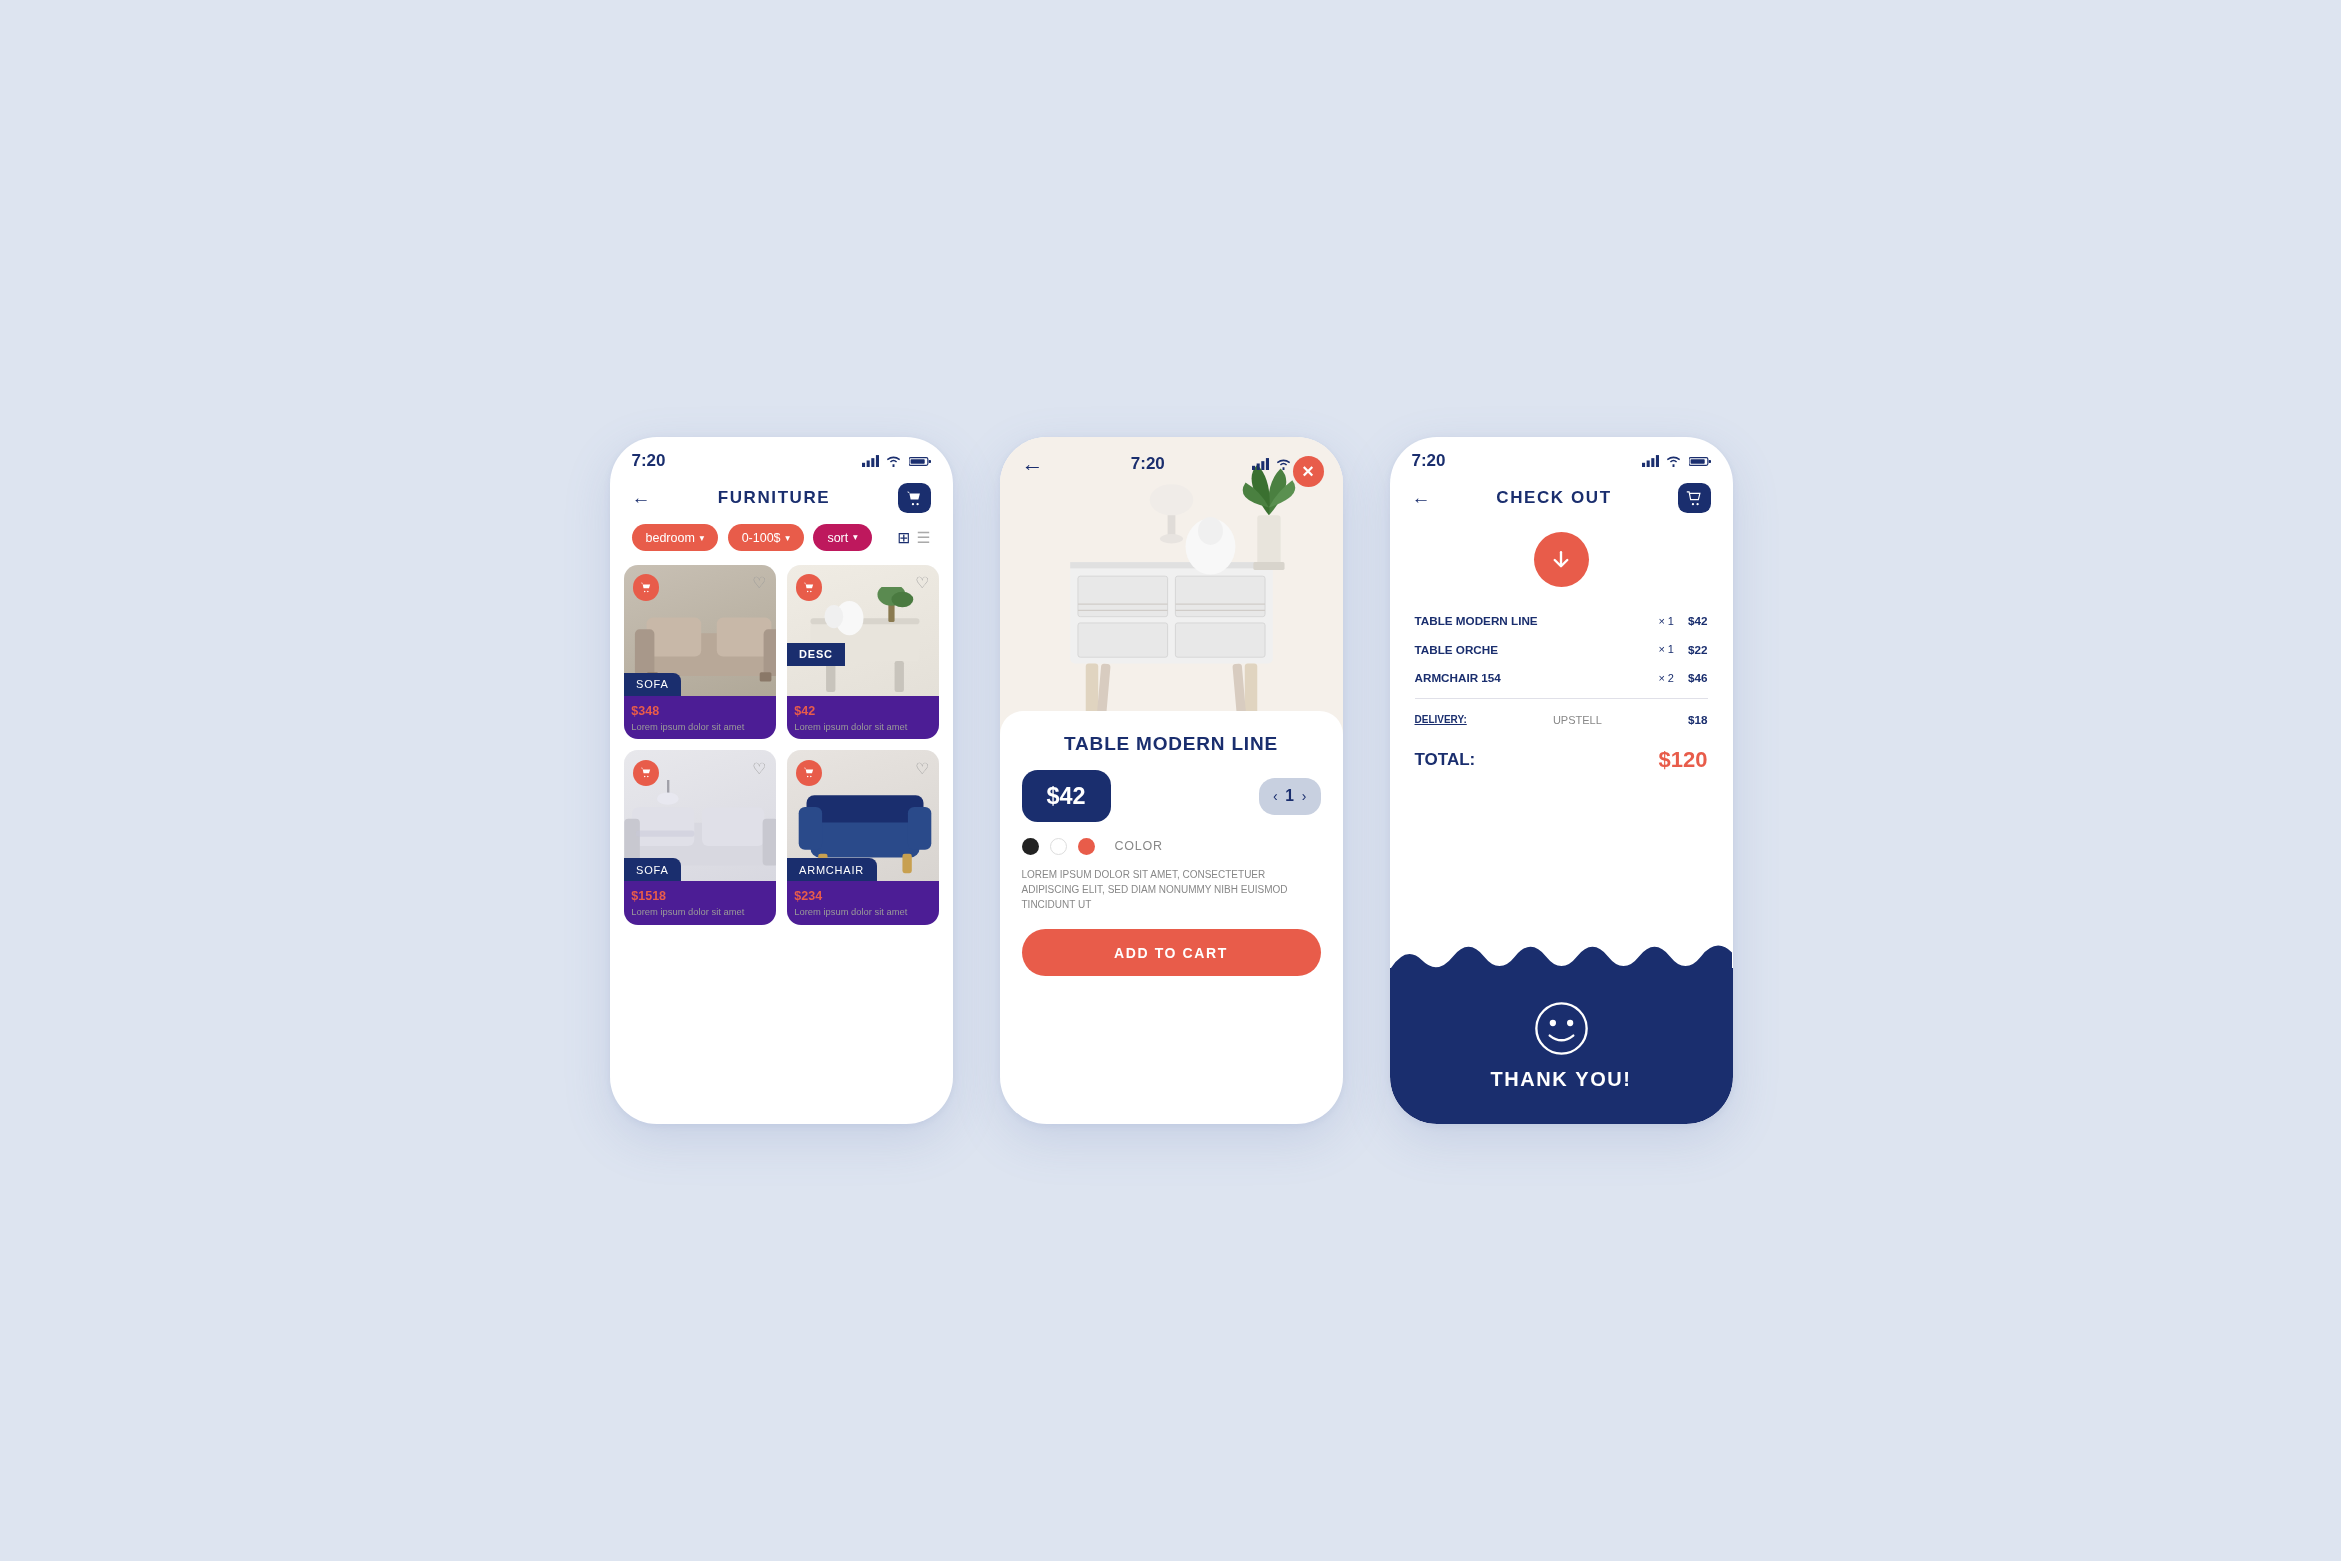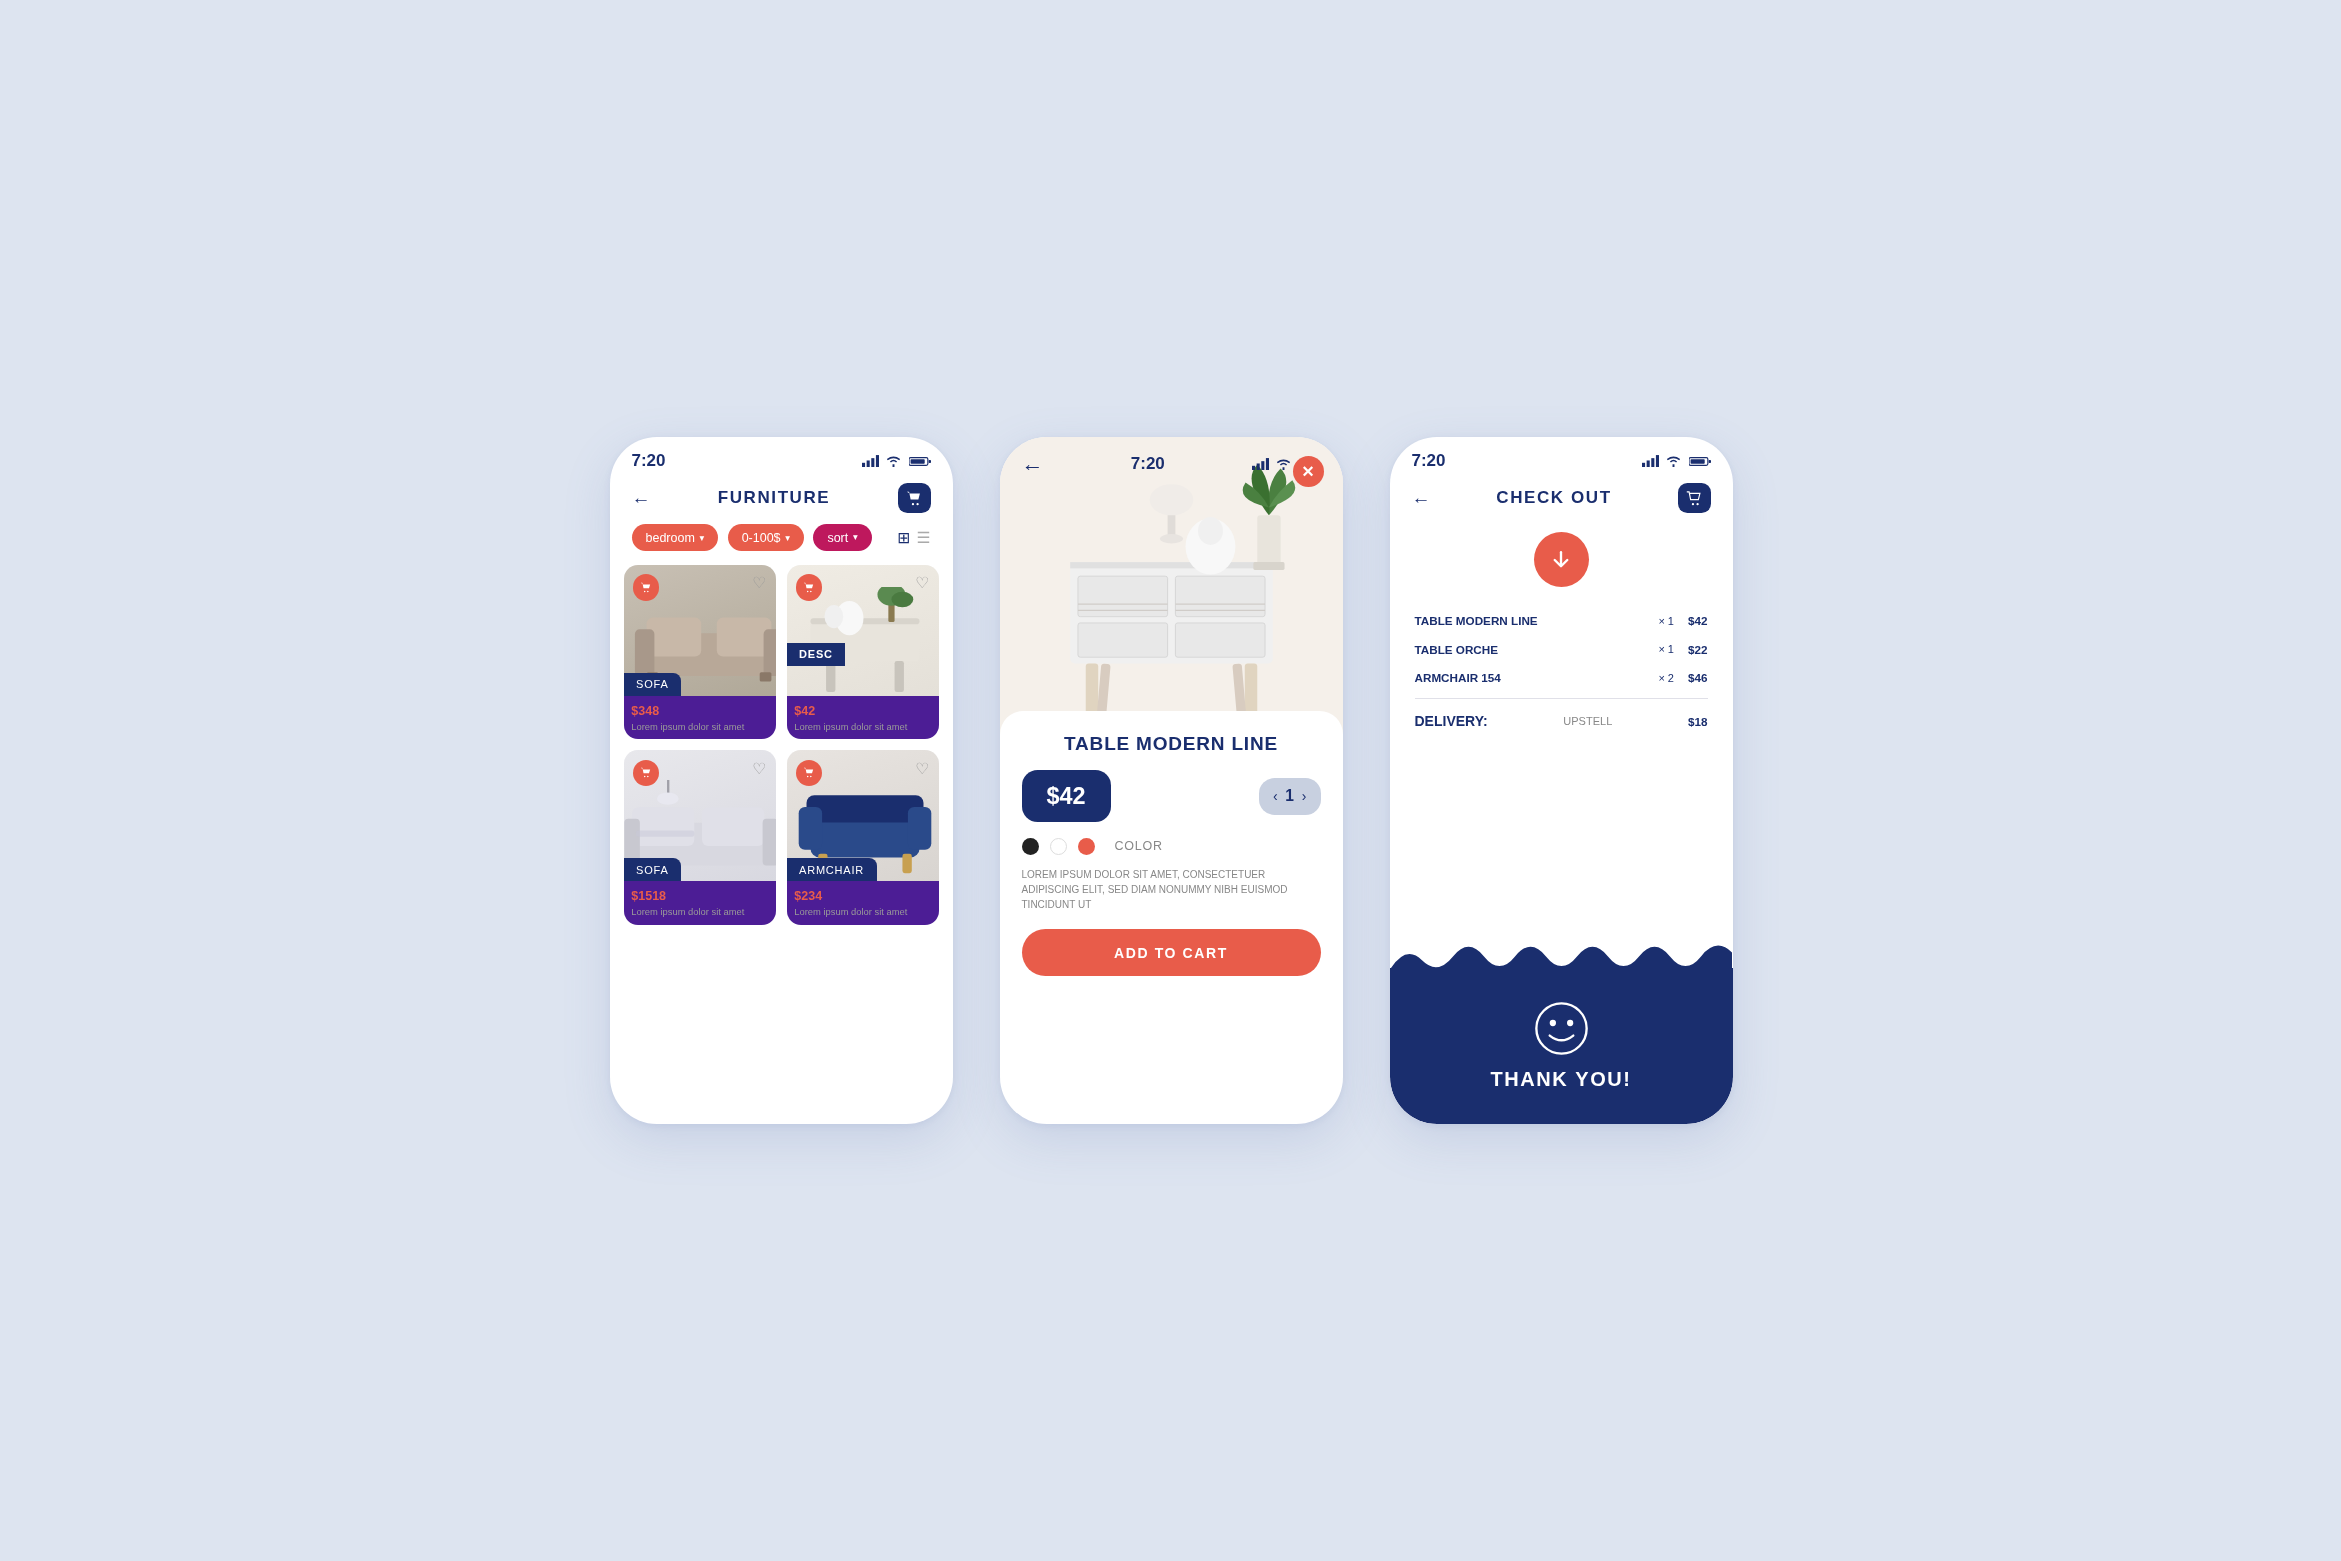--- a/index.html
+++ b/index.html
@@ -346,21 +346,21 @@
       border: none;
       border-top: 0.8px solid #e0e0e8;
       margin: 6.2px 25px;
     }
     .delivery-row {
       display: flex;
       align-items: center;
       justify-content: space-between;
       padding: 7.8px 25px;
     }
-    .delivery-label { font-size: 14px; color: #1a2e6e; font-weight: 600; }
+    .delivery-label { font-size: 10px; color: #1a2e6e; font-weight: 600; text-decoration: underline; }
     .delivery-method { font-size: 11px; color: #888; }
     .delivery-price { font-size: 11.7px; color: #1a2e6e; font-weight: 700; }
     .total-row {
       display: flex;
       align-items: center;
       justify-content: space-between;
       padding: 12.5px 25px 6.2px;
     }
     .total-label { font-size: 17px; font-weight: 800; color: #1a2e6e; }
     .total-price { font-size: 22px; font-weight: 800; color: #e85c4a; }
@@ -732,20 +732,24 @@
         </div>
       </div>
       <hr class="order-divider">
 
       <div class="delivery-row">
         <span class="delivery-label">DELIVERY:</span>
         <span class="delivery-method">UPSTELL</span>
         <span class="delivery-price">$18</span>
       </div>
 
+      <div class="total-row">
+        <span class="total-label">TOTAL:</span>
+        <span class="total-price">$120</span>
+      </div>
 
       <div style="position:absolute;bottom:0;left:0;right:0;">
 
         <svg viewBox="0 0 440 40" width="343" height="31" style="display:block;">
           <path d="M0 40 Q20 10 40 30 Q60 50 80 25 Q100 0 120 25 Q140 50 160 25 Q180 0 200 25 Q220 50 240 25 Q260 0 280 25 Q300 50 320 25 Q340 0 360 25 Q380 50 400 25 Q420 0 440 20 L440 40 Z" fill="#1a2e6e"></path>
         </svg>
         <div class="thank-you-section" style="position:relative;height:156px;background:#1a2e6e;border-radius:0 0 47px 47px;">
 
           <svg width="55" height="55" viewBox="0 0 70 70">
             <circle cx="35" cy="35" r="32" stroke="white" stroke-width="3" fill="none"></circle>

